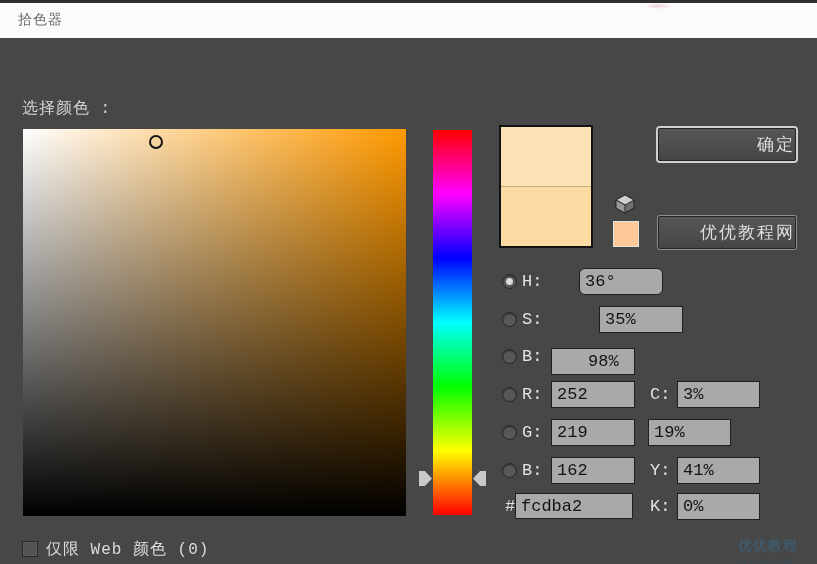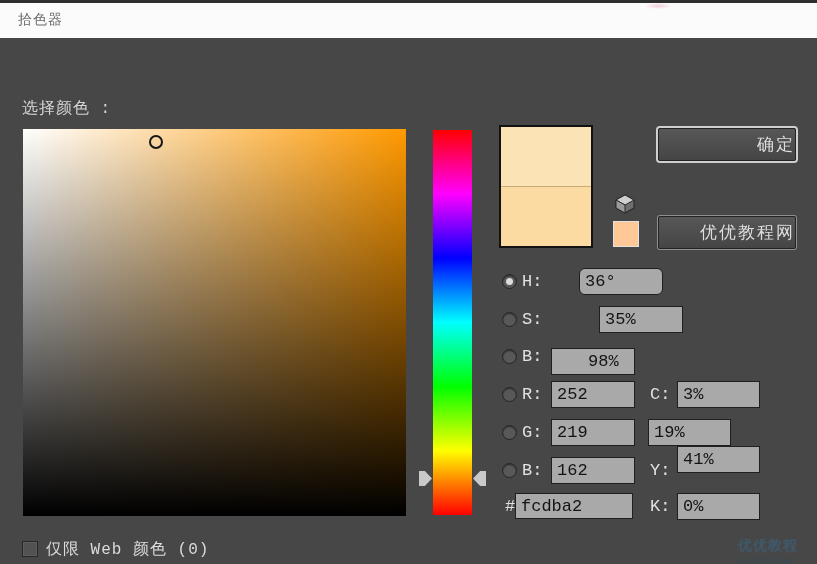--- a/index.html
+++ b/index.html
@@ -141,21 +141,21 @@
   <span class="flabel" style="left:505px; top:455px;">#</span>
   <input class="field hex" style="left: 515px; top: 455px;" value="fcdba2">
 
   <span class="flabel" style="left:650px; top:343px;">C:</span>
   <input class="field cmyk" style="left: 677px; top: 343px;" value="3%">
 
   <span class="flabel" style="left:650px; top:381px;">M:</span>
   <input class="field cmyk" style="left: 648px; top: 381px;" value="19%">
 
   <span class="flabel" style="left:650px; top:419px;">Y:</span>
-  <input class="field cmyk" style="left: 677px; top: 408px;" value="41%">
+  <input class="field cmyk" style="left: 677px; top: 419px;" value="41%">
 
   <span class="flabel" style="left:650px; top:455px;">K:</span>
   <input class="field cmyk" style="left: 677px; top: 455px;" value="0%">
 
   <div class="checkbox"></div>
   <div class="checkbox-label">仅限 Web 颜色 (0)</div>
 
   <div class="watermark">
     <div class="wm1">优优教程</div>
     <div class="wm2">优优教程网</div>

